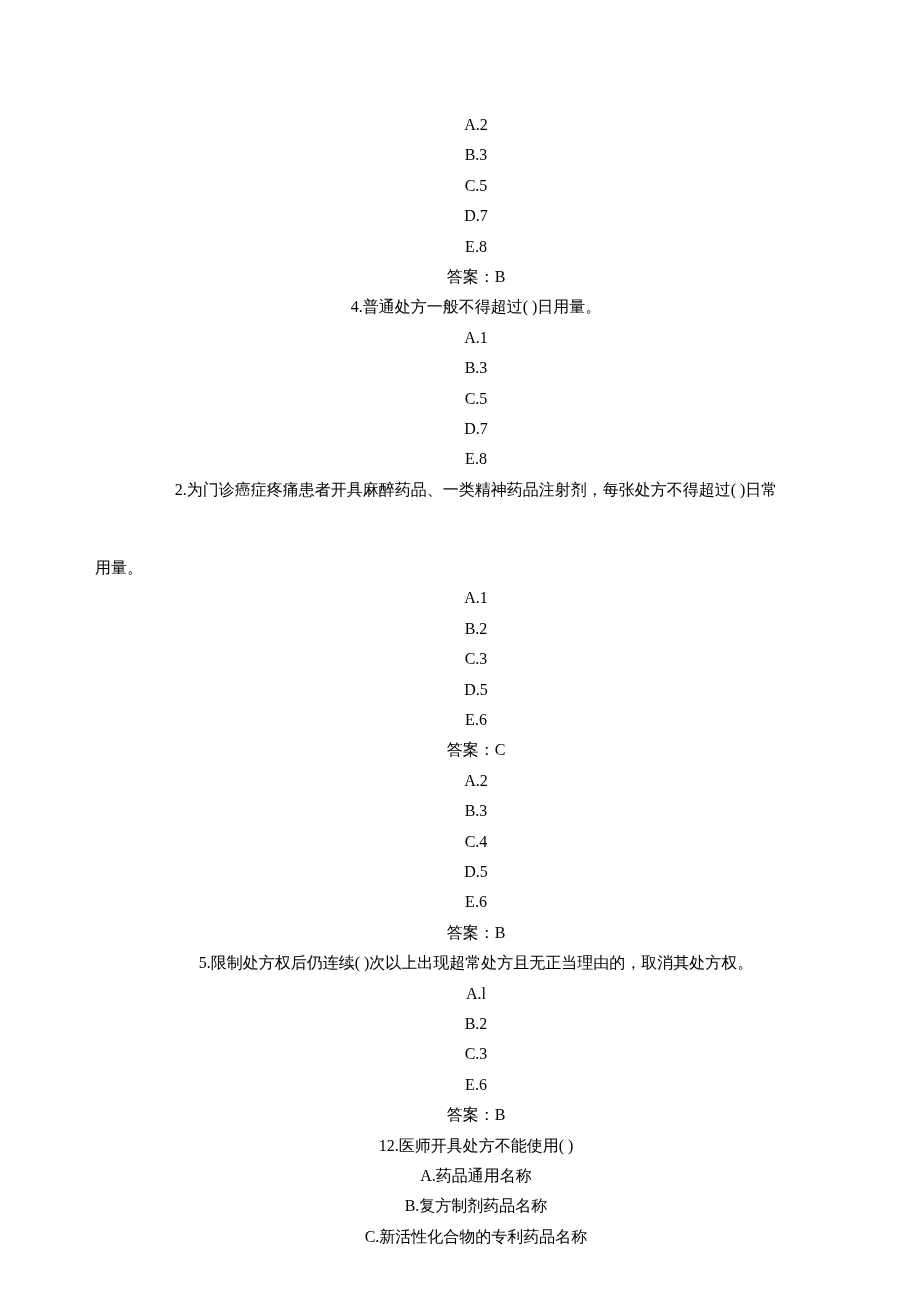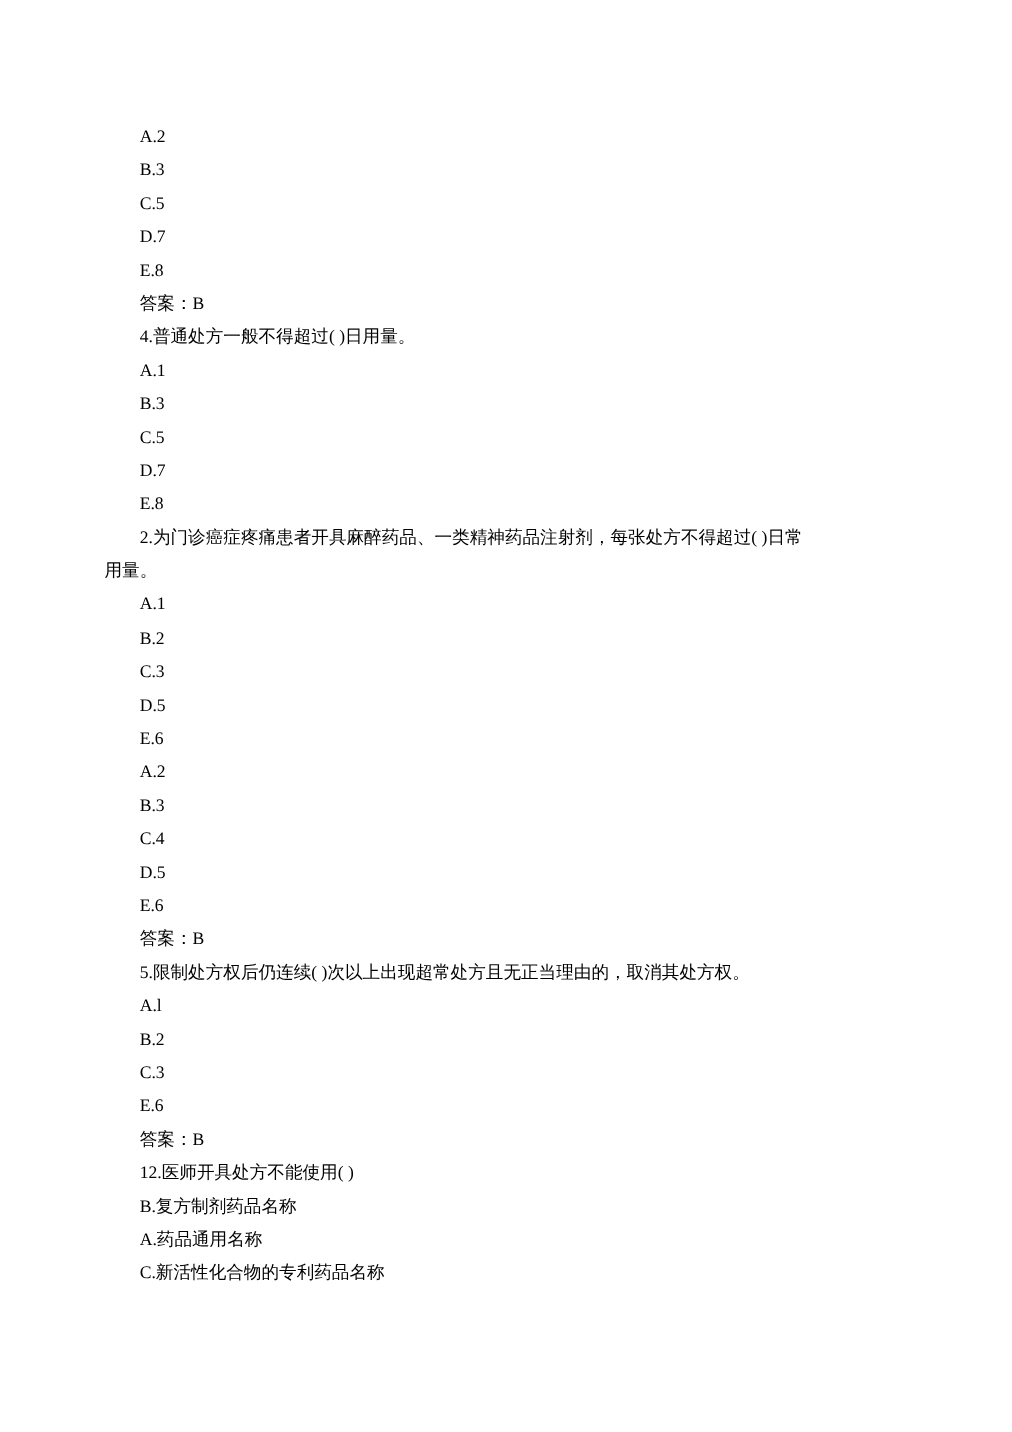--- a/index.html
+++ b/index.html
@@ -12,23 +12,25 @@
     color: #000000;
   }
   .page {
     width: 920px;
     min-height: 1302px;
     padding: 110px 95px 80px 95px;
     box-sizing: border-box;
   }
   .indent {
     text-indent: 2em;
+    text-align: center;
   }
   .no-indent {
     text-indent: 0;
+    margin-top: 48px;
   }
   p {
     margin: 0;
     padding: 0;
   }
 </style>
 </head>
 <body>
 
 <div class="page">
@@ -47,33 +49,34 @@
   <p class="indent">D.7</p>
   <p class="indent">E.8</p>
 
   <p class="indent">2.为门诊癌症疼痛患者开具麻醉药品、一类精神药品注射剂，每张处方不得超过(  )日常</p>
   <p class="no-indent">用量。</p>
   <p class="indent">A.1</p>
   <p class="indent">B.2</p>
   <p class="indent">C.3</p>
   <p class="indent">D.5</p>
   <p class="indent">E.6</p>
+  <p class="indent">答案：C</p>
 
   <p class="indent">A.2</p>
   <p class="indent">B.3</p>
   <p class="indent">C.4</p>
   <p class="indent">D.5</p>
   <p class="indent">E.6</p>
   <p class="indent">答案：B</p>
 
   <p class="indent">5.限制处方权后仍连续(  )次以上出现超常处方且无正当理由的，取消其处方权。</p>
   <p class="indent">A.l</p>
   <p class="indent">B.2</p>
   <p class="indent">C.3</p>
   <p class="indent">E.6</p>
   <p class="indent">答案：B</p>
 
   <p class="indent">12.医师开具处方不能使用(  )</p>
+  <p class="indent">A.药品通用名称</p>
   <p class="indent">B.复方制剂药品名称</p>
-  <p class="indent">A.药品通用名称</p>
   <p class="indent">C.新活性化合物的专利药品名称</p>
 
 </div>
 
 </body></html>

